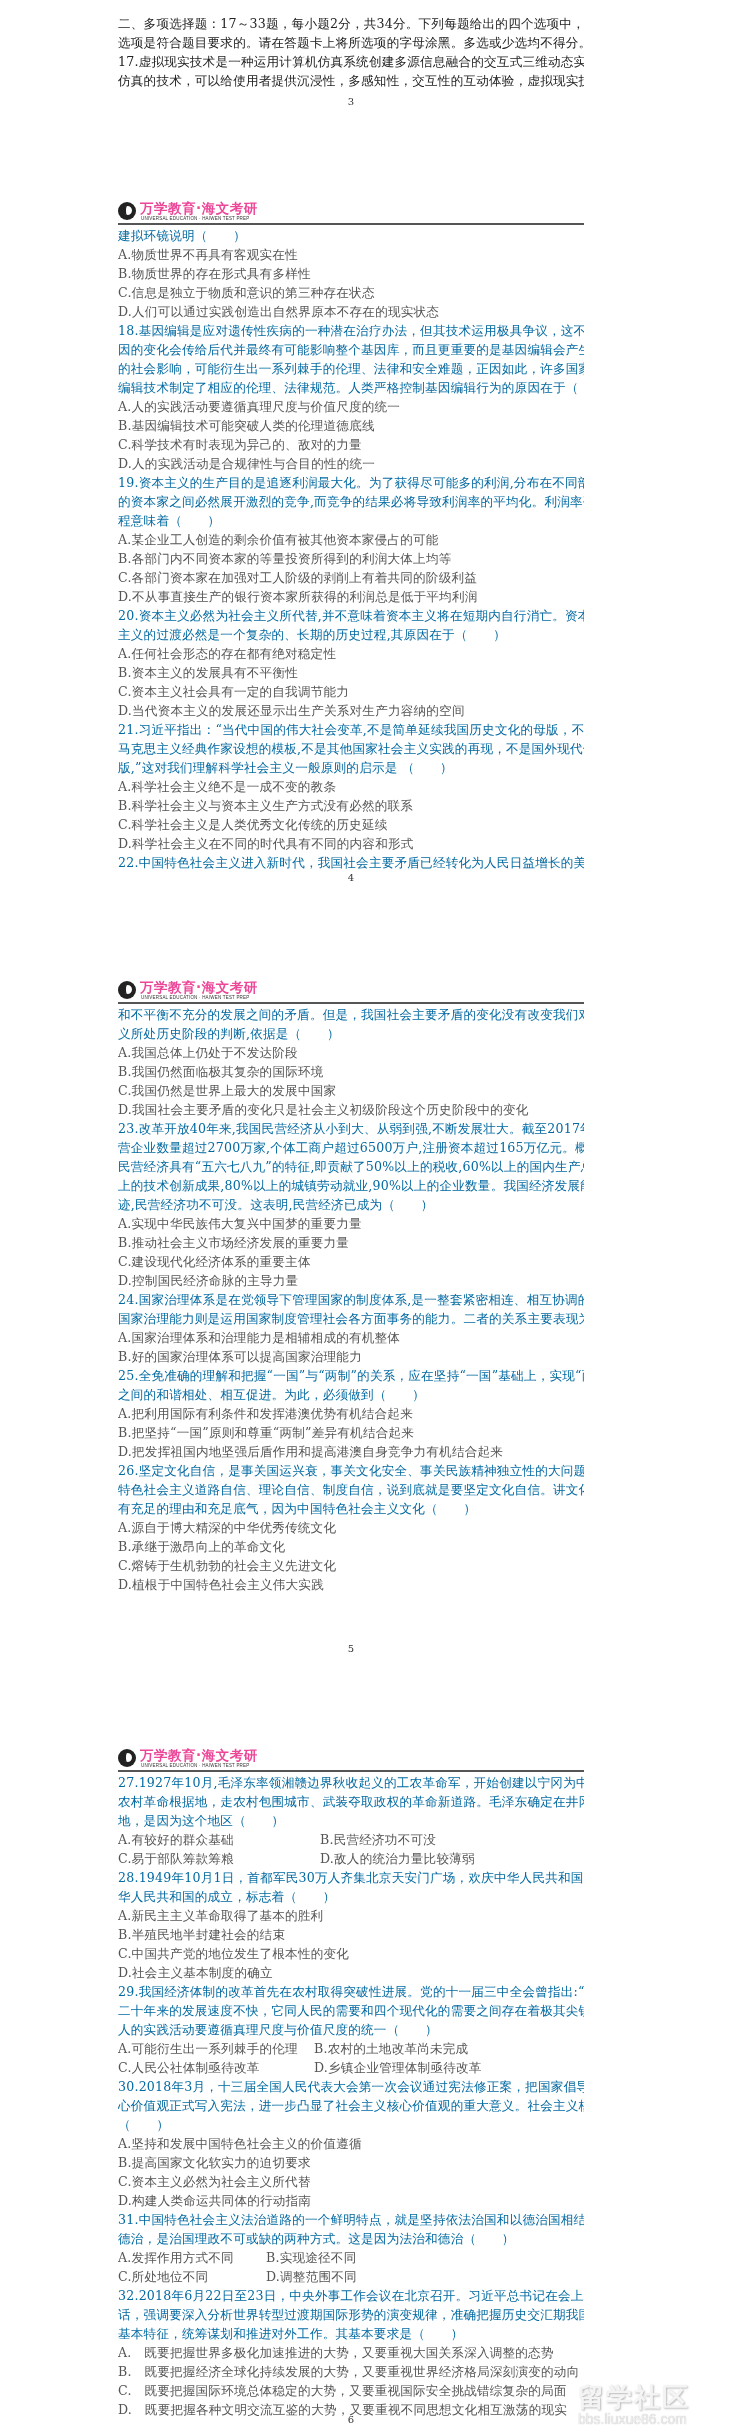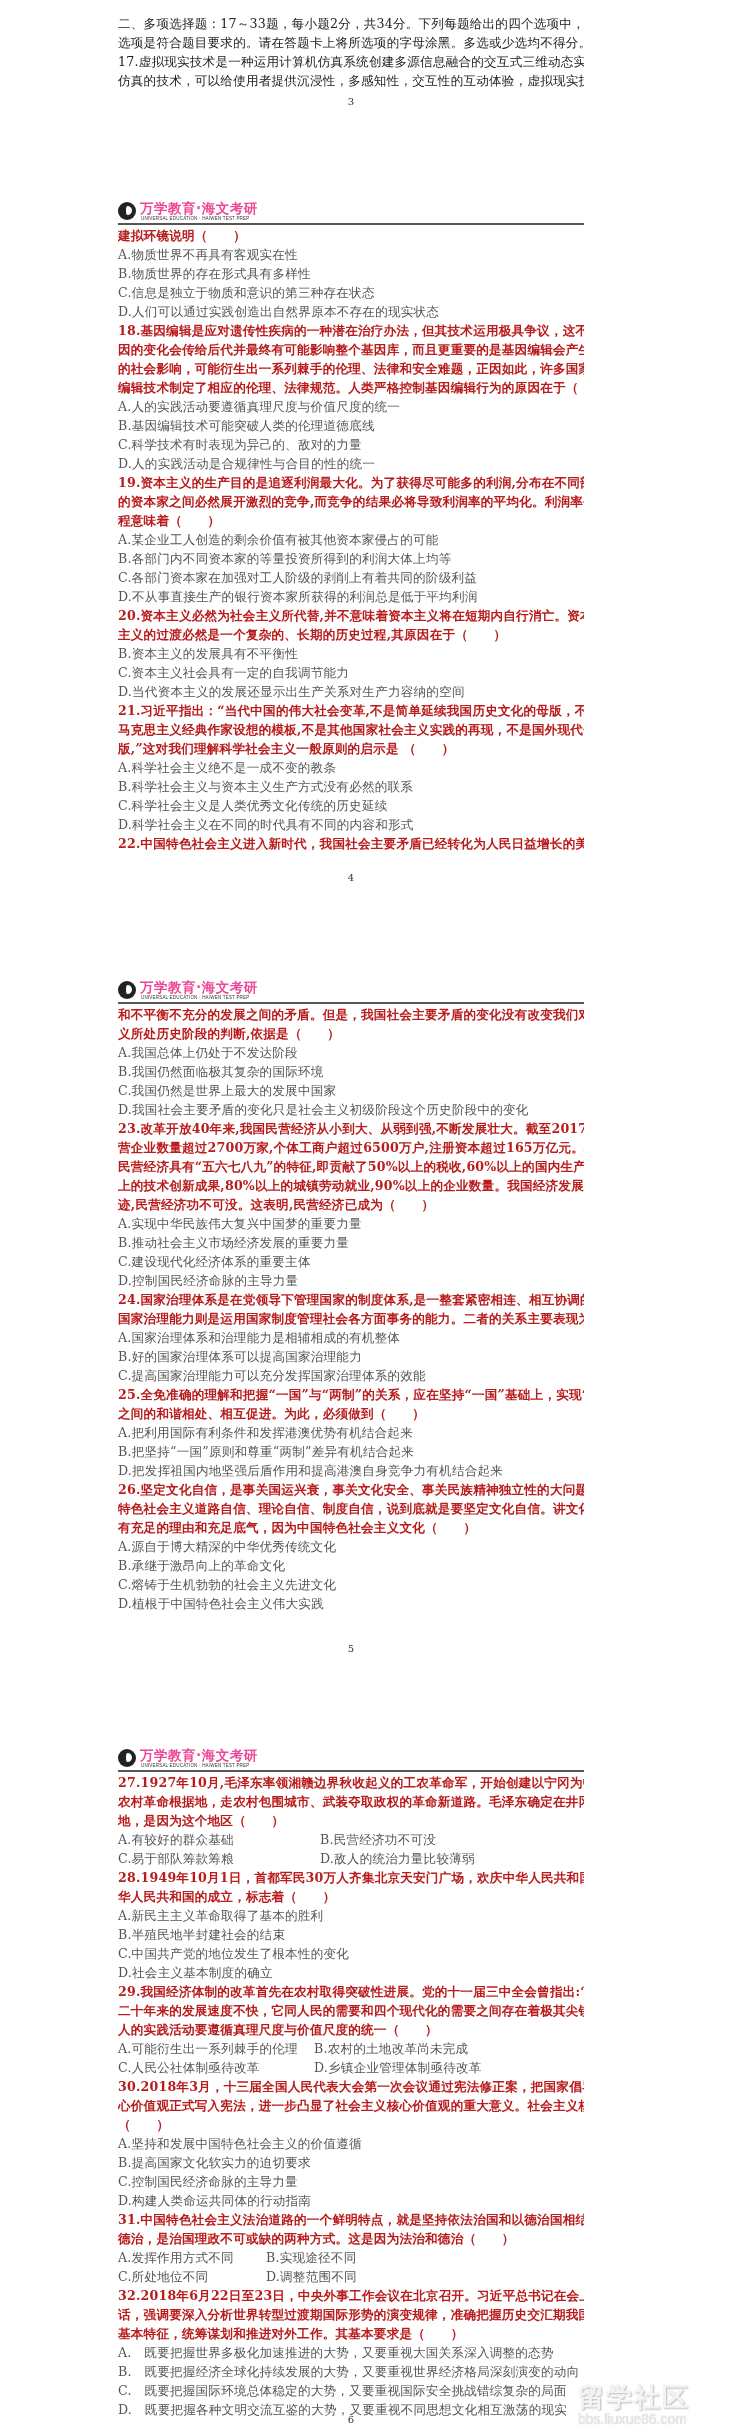--- a/index.html
+++ b/index.html
@@ -1,20 +1,20 @@
 <!DOCTYPE html>
 <html><head>
 <meta charset="utf-8">
 <style>
   html, body { margin:0; padding:0; background:#ffffff; }
   body { width:741px; height:2436px; position:relative; overflow:hidden;
          font-family:"DejaVu Serif","Liberation Serif",serif; color:#1a1a1a; }
   .page { position:absolute; left:118px; width:466px; }
   .line { font-size:12.6px; line-height:19px; height:19px; white-space:nowrap; overflow:hidden; letter-spacing:0.2px; }
-  .stem { font-weight:bold; color:#b91c1c; }
+  .stem { font-weight:normal; color:#0369a1; }
   .opt { color:#555; font-weight:normal; }
   .pnum { position:absolute; width:466px; text-align:center; font-size:10px; color:#333; }
   .hdr { position:absolute; left:118px; width:466px; height:26px; }
   .hdr .logo { position:absolute; left:0; top:0; width:18px; height:18px; border-radius:50%; background:#222; }
   .hdr .logo::after { content:""; position:absolute; left:5px; top:4px; width:9px; height:9px; border-radius:50%; background:#fff; border-left:3px solid #222; box-sizing:border-box; }
   .hdr .brand { position:absolute; left:22px; top:-2px; font-family:"DejaVu Sans","Liberation Sans",sans-serif; font-weight:bold; font-size:13.5px; color:#ec4899; letter-spacing:0.5px; }
   .hdr .sub { position:absolute; left:23px; top:14px; font-family:"Liberation Sans",sans-serif; font-size:4.5px; color:#333; letter-spacing:0.2px; }
   .hdr .rule { position:absolute; left:0; top:21px; width:466px; height:2px; background:#555; }
   .two { display:flex; }
   .two span { display:inline-block; }
@@ -55,20 +55,21 @@
     <div class="line opt">D.人的实践活动是合规律性与合目的性的统一</div>
     <div class="line stem">19.资本主义的生产目的是追逐利润最大化。为了获得尽可能多的利润,分布在不同部门(行业)</div>
     <div class="line stem">的资本家之间必然展开激烈的竞争,而竞争的结果必将导致利润率的平均化。利润率平均化的过</div>
     <div class="line stem">程意味着（　　）</div>
     <div class="line opt">A.某企业工人创造的剩余价值有被其他资本家侵占的可能</div>
     <div class="line opt">B.各部门内不同资本家的等量投资所得到的利润大体上均等</div>
     <div class="line opt">C.各部门资本家在加强对工人阶级的剥削上有着共同的阶级利益</div>
     <div class="line opt">D.不从事直接生产的银行资本家所获得的利润总是低于平均利润</div>
     <div class="line stem">20.资本主义必然为社会主义所代替,并不意味着资本主义将在短期内自行消亡。资本主义向社会</div>
     <div class="line stem">主义的过渡必然是一个复杂的、长期的历史过程,其原因在于（　　）</div>
+    <div class="line opt">A.任何社会形态的存在都有绝对稳定性</div>
     <div class="line opt">B.资本主义的发展具有不平衡性</div>
     <div class="line opt">C.资本主义社会具有一定的自我调节能力</div>
     <div class="line opt">D.当代资本主义的发展还显示出生产关系对生产力容纳的空间</div>
     <div class="line stem">21.习近平指出：“当代中国的伟大社会变革,不是简单延续我国历史文化的母版，不是简单套用</div>
     <div class="line stem">马克思主义经典作家设想的模板,不是其他国家社会主义实践的再现，不是国外现代化发展的翻</div>
     <div class="line stem">版,”这对我们理解科学社会主义一般原则的启示是 （　　）</div>
     <div class="line opt">A.科学社会主义绝不是一成不变的教条</div>
     <div class="line opt">B.科学社会主义与资本主义生产方式没有必然的联系</div>
     <div class="line opt">C.科学社会主义是人类优秀文化传统的历史延续</div>
     <div class="line opt">D.科学社会主义在不同的时代具有不同的内容和形式</div>
@@ -95,21 +96,20 @@
     <div class="line stem">上的技术创新成果,80%以上的城镇劳动就业,90%以上的企业数量。我国经济发展能够创造中国奇</div>
     <div class="line stem">迹,民营经济功不可没。这表明,民营经济已成为（　　）</div>
     <div class="line opt">A.实现中华民族伟大复兴中国梦的重要力量</div>
     <div class="line opt">B.推动社会主义市场经济发展的重要力量</div>
     <div class="line opt">C.建设现代化经济体系的重要主体</div>
     <div class="line opt">D.控制国民经济命脉的主导力量</div>
     <div class="line stem">24.国家治理体系是在党领导下管理国家的制度体系,是一整套紧密相连、相互协调的国家制度；</div>
     <div class="line stem">国家治理能力则是运用国家制度管理社会各方面事务的能力。二者的关系主要表现为（　　）</div>
     <div class="line opt">A.国家治理体系和治理能力是相辅相成的有机整体</div>
     <div class="line opt">B.好的国家治理体系可以提高国家治理能力</div>
-    <div class="line opt">C.提高国家治理能力可以充分发挥国家治理体系的效能</div>
     <div class="line stem">25.全免准确的理解和把握“一国”与“两制”的关系，应在坚持“一国”基础上，实现“两制”</div>
     <div class="line stem">之间的和谐相处、相互促进。为此，必须做到（　　）</div>
     <div class="line opt">A.把利用国际有利条件和发挥港澳优势有机结合起来</div>
     <div class="line opt">B.把坚持“一国”原则和尊重“两制”差异有机结合起来</div>
     <div class="line opt">D.把发挥祖国内地坚强后盾作用和提高港澳自身竞争力有机结合起来</div>
     <div class="line stem">26.坚定文化自信，是事关国运兴衰，事关文化安全、事关民族精神独立性的大问题。坚定中国</div>
     <div class="line stem">特色社会主义道路自信、理论自信、制度自信，说到底就是要坚定文化自信。讲文化自信，我们</div>
     <div class="line stem">有充足的理由和充足底气，因为中国特色社会主义文化（　　）</div>
     <div class="line opt">A.源自于博大精深的中华优秀传统文化</div>
     <div class="line opt">B.承继于激昂向上的革命文化</div>
@@ -151,21 +151,21 @@
     </div>
     <div class="line two opt">
       <span style="width: 196px;">C.人民公社体制亟待改革</span>
       <span>D.乡镇企业管理体制亟待改革</span>
     </div>
     <div class="line stem">30.2018年3月，十三届全国人民代表大会第一次会议通过宪法修正案，把国家倡导社会主义核</div>
     <div class="line stem">心价值观正式写入宪法，进一步凸显了社会主义核心价值观的重大意义。社会主义核心价值观是</div>
     <div class="line stem">（　　）</div>
     <div class="line opt">A.坚持和发展中国特色社会主义的价值遵循</div>
     <div class="line opt">B.提高国家文化软实力的迫切要求</div>
-    <div class="line opt">C.控制国民经济命脉的主导力量</div>
+    <div class="line opt">C.资本主义必然为社会主义所代替</div>
     <div class="line opt">D.构建人类命运共同体的行动指南</div>
     <div class="line stem">31.中国特色社会主义法治道路的一个鲜明特点，就是坚持依法治国和以德治国相结合。法治和</div>
     <div class="line stem">德治，是治国理政不可或缺的两种方式。这是因为法治和德治（　　）</div>
     <div class="line two opt">
       <span style="width: 148px;">A.发挥作用方式不同</span>
       <span>B.实现途径不同</span>
     </div>
     <div class="line two opt">
       <span style="width: 148px;">C.所处地位不同</span>
       <span>D.调整范围不同</span>

